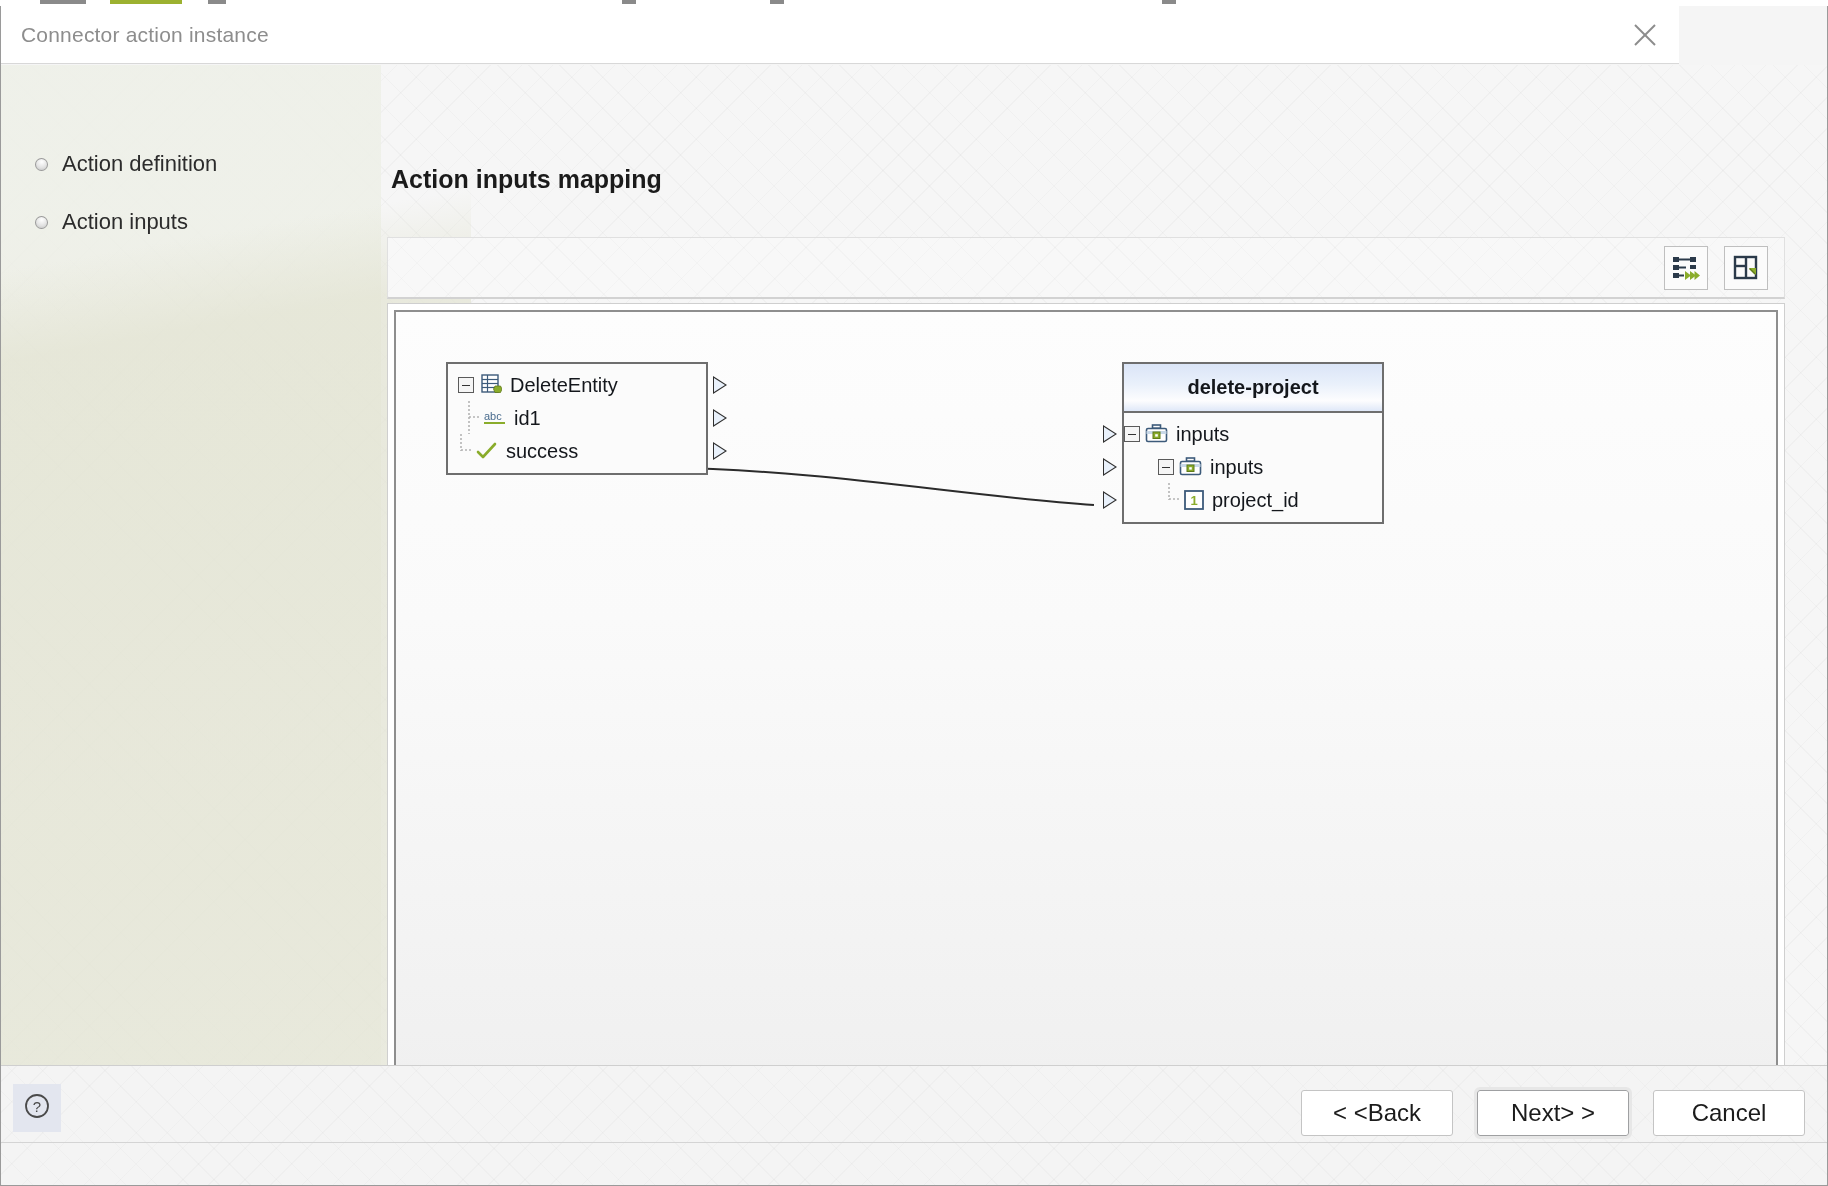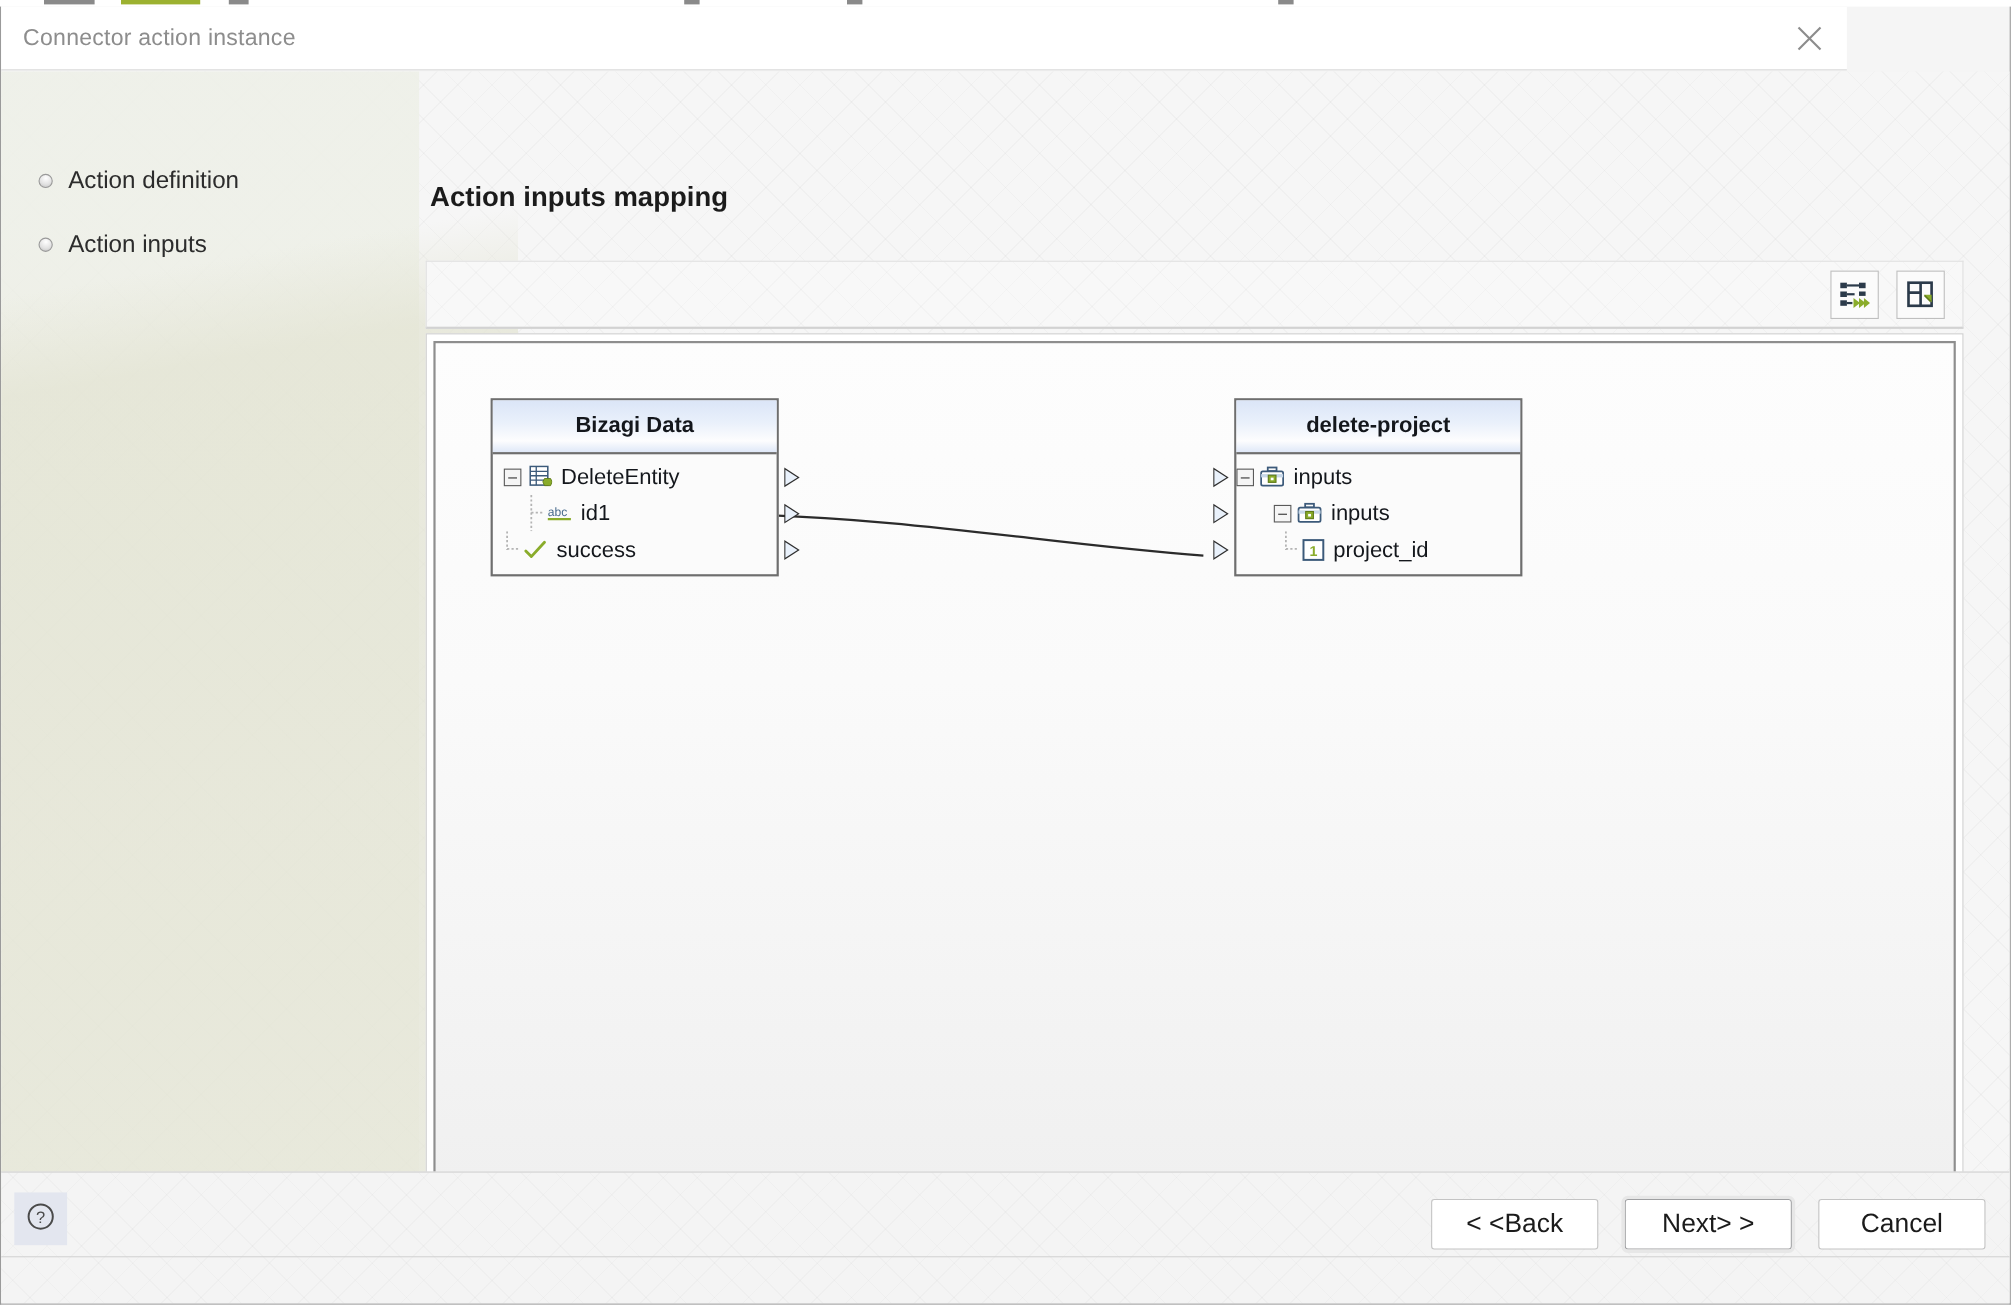--- a/index.html
+++ b/index.html
@@ -301,40 +301,39 @@
     </div>
 
     <div id="canvas-frame">
       <div id="canvas">
 
         <svg id="wires" viewBox="0 0 1384 812" preserveAspectRatio="none">
           <path d="M 268 156 C 440 160, 560 184, 700 194" fill="none" stroke="#2b2b2b" stroke-width="2"></path>
         </svg>
 
         <div class="node" style="left:50px; top:50px; width:262px;">
-          <div class="node-header">Bizagi Data</div>
           <div class="node-rows">
 
             <div class="node-row" style="padding-left:10px;">
               <span class="expander"></span>
               <span class="ico" style="margin-left:7px;">
                 <svg width="21" height="21" viewBox="0 0 21 21">
                   <rect x="1" y="1" width="16" height="17" fill="#ffffff" stroke="#3c5a7a" stroke-width="1.4"></rect>
                   <line x1="1" y1="5.5" x2="17" y2="5.5" stroke="#3c5a7a" stroke-width="1.2"></line>
                   <line x1="1" y1="9.5" x2="17" y2="9.5" stroke="#3c5a7a" stroke-width="1.2"></line>
                   <line x1="1" y1="13.5" x2="17" y2="13.5" stroke="#3c5a7a" stroke-width="1.2"></line>
                   <line x1="6.5" y1="1" x2="6.5" y2="18" stroke="#3c5a7a" stroke-width="1.2"></line>
                   <polygon points="14,12 19.5,12 21,15 19.5,18.5 14,18.5 12.5,15" fill="#8aac2b" stroke="#5f7a18" stroke-width=".8"></polygon>
                 </svg>
               </span>
               <span class="row-label" style="margin-left:8px;">DeleteEntity</span>
               <span class="port port-right"></span>
             </div>
 
-            <div class="node-row" style="padding-left:32px;">
+            <div class="node-row" style="padding-left:18px;">
               <span class="ico">
                 <svg width="16" height="33" viewBox="0 0 16 33">
                   <line x1="3" y1="0" x2="3" y2="33" stroke="#b4b4b4" stroke-width="1.6" stroke-dasharray="2 2"></line>
                   <line x1="3" y1="16" x2="14" y2="16" stroke="#b4b4b4" stroke-width="1.6" stroke-dasharray="2 2"></line>
                 </svg>
               </span>
               <span class="ico" style="margin-left:1px;">
                 <svg width="24" height="20" viewBox="0 0 24 20">
                   <text x="1" y="12" font-family="Liberation Sans, sans-serif" font-size="11" fill="#4a6c8e">abc</text>
                   <line x1="1" y1="15" x2="22" y2="15" stroke="#8aac2b" stroke-width="2"></line>

